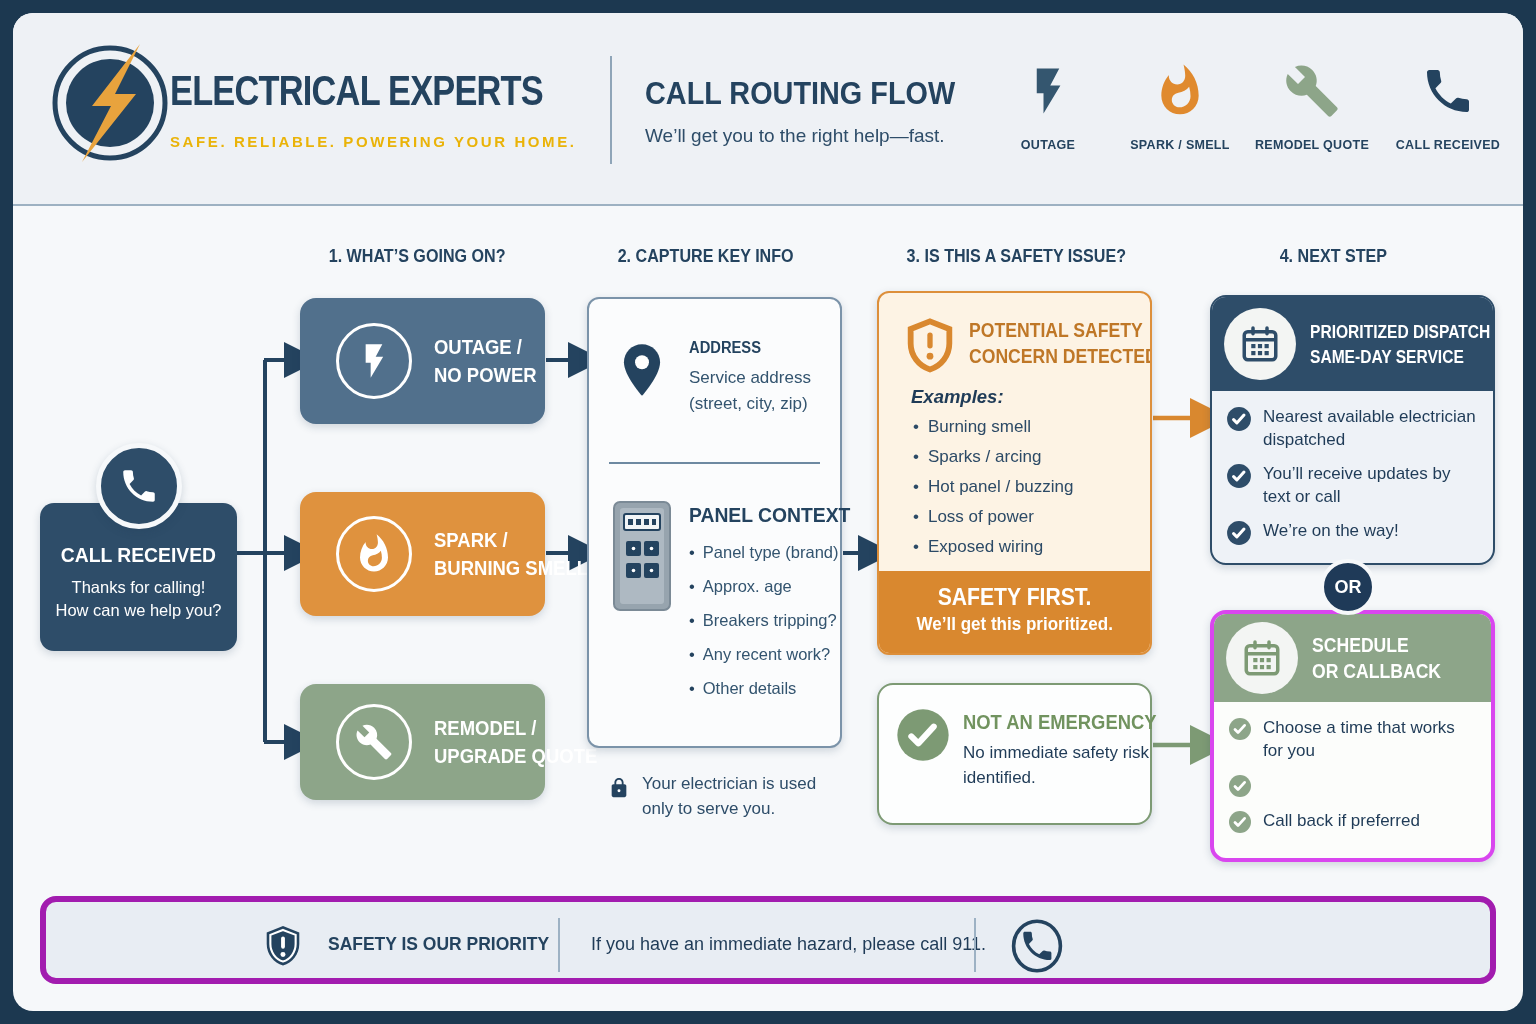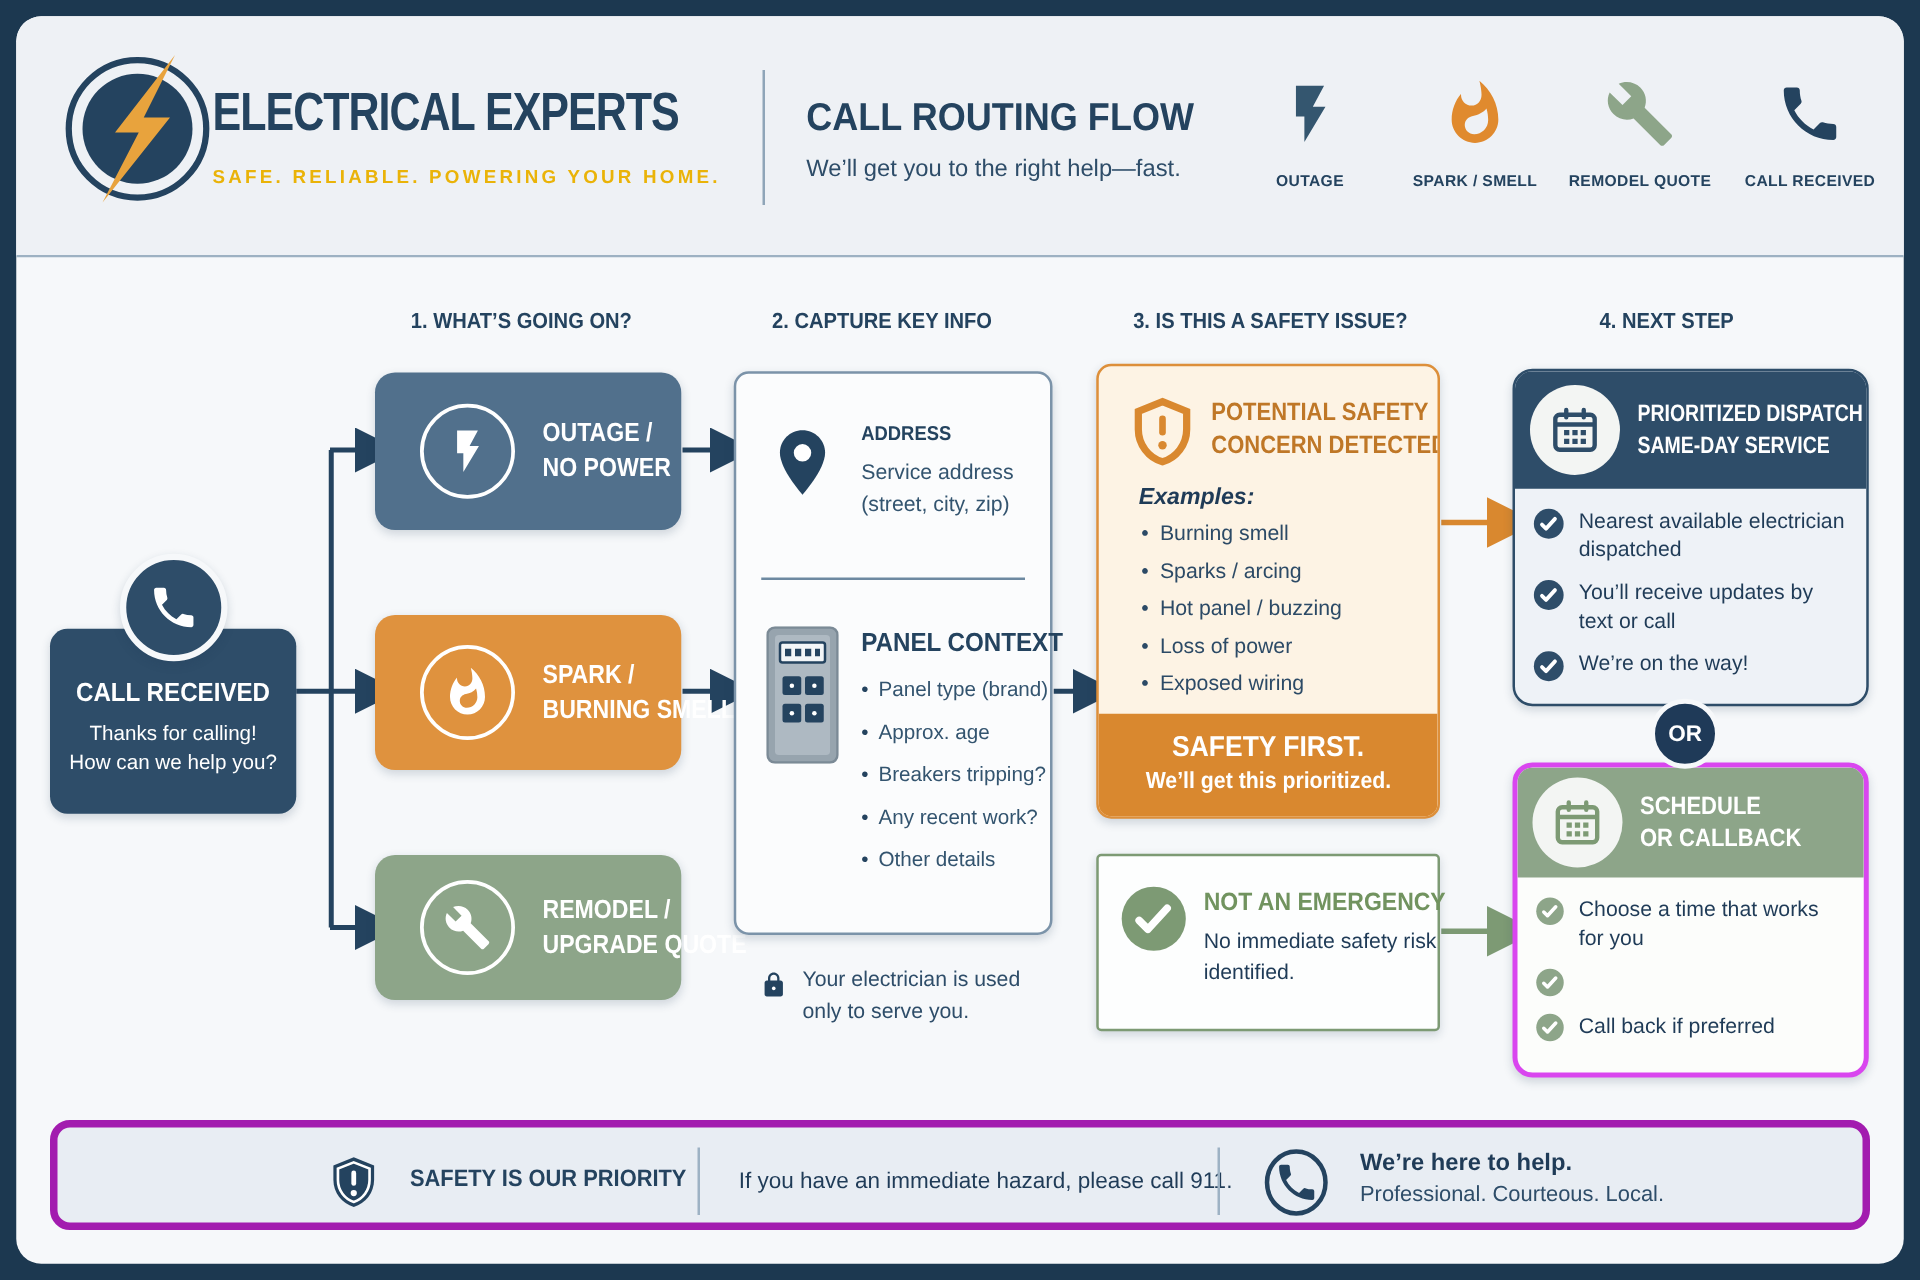--- a/index.html
+++ b/index.html
@@ -43,21 +43,21 @@
   .safety { position:absolute; left:877px; top:291px; width:275px; height:364px; background:#fdf3e4; border:2px solid #dd8f3a; border-radius:12px; overflow:hidden; }
   .safety-title { font-size:20px; font-weight:bold; color:#bf7727; line-height:1.3; }
   .safety-ex { font-size:18.5px; font-style:italic; font-weight:bold; color:#1f3b57; }
   .safety-list { font-size:17px; color:#2c4a66; }
   .safety-list div { height:30px; }
   .safety-list span.b { color:#2c4a66; margin-right:9px; }
   .safety-footer { position:absolute; left:0; right:0; bottom:0; height:82px; background:#d9882f; color:#fff; text-align:center; padding-top:13px; }
   .sf1 { font-size:23px; font-weight:bold; }
   .sf2 { font-size:18.5px; font-weight:bold; margin-top:2px; }
   
-  .notemg { position:absolute; left:877px; top:683px; width:275px; height:142px; background:#fdfefe; border:2px solid #7d9a74; border-radius:4px; }
+  .notemg { position:absolute; left:877px; top:683px; width:275px; height:142px; background:#fdfefe; border:2px solid #7d9a74; border-radius:16px; }
   .ne-title { font-size:20px; font-weight:bold; color:#71935f; }
   .ne-body { font-size:17px; color:#1f3b57; line-height:1.45; }
   
   .card { position:absolute; left:1210px; width:285px; border-radius:16px; overflow:hidden; }
   .card-head { display:flex; align-items:center; padding-left:12px; color:#fff; }
   .card-head .disc { width:72px; height:72px; border-radius:50%; background:#f3f5f3; display:flex; align-items:center; justify-content:center; flex:0 0 auto; }
   .card-head .ttl { margin-left:14px; font-size:19px; font-weight:bold; line-height:1.32; }
   .card-body { padding:14px 12px 0 14px; }
   .chk-item { display:flex; margin-bottom:11px; }
   .chk-item .cic { flex:0 0 auto; margin-top:1px; }
@@ -399,18 +399,14 @@
         <circle cx="12" cy="16.4" r="1.3" fill="#fff"></circle>
     </svg>
     <div class="abs fb-title" style="left:282px; top:31px;"><span class="cxc" style="transform-origin:0 50%;">SAFETY IS OUR PRIORITY</span></div>
     <div class="abs vdiv" style="left:512px; top:16px; height:54px; background:#9db2c4;"></div>
     <div class="abs fb-text" style="left:545px; top:32px;">If you have an immediate hazard, please call 911.</div>
     <div class="abs vdiv" style="left:928px; top:16px; height:54px; background:#9db2c4;"></div>
     <svg class="abs" style="left:964px; top:17px;" width="54" height="54" viewBox="0 0 24 24">
       <ellipse cx="12" cy="12" rx="10.4" ry="11" fill="none" stroke="#24435f" stroke-width="1.6"></ellipse>
       <path d="M8.4 11.1c1 2 2.6 3.6 4.6 4.6l1.5-1.5c.2-.2.5-.3.7-.2.8.3 1.6.4 2.5.4.4 0 .7.3.7.7v2.4c0 .4-.3.7-.7.7-6.5 0-11.8-5.3-11.8-11.8 0-.4.3-.7.7-.7h2.4c.4 0 .7.3.7.7 0 .9.1 1.7.4 2.5.1.2 0 .5-.2.7l-1.5 1.5z" fill="#24435f"></path>
     </svg>
-    <div class="abs" style="left:1042px; top:18px;">
-      <div class="fb-help-t">We’re here to help.</div>
-      <div class="fb-help-s">Professional. Courteous. Local.</div>
-    </div>
   </div>
 </div>
 
 </body></html>

